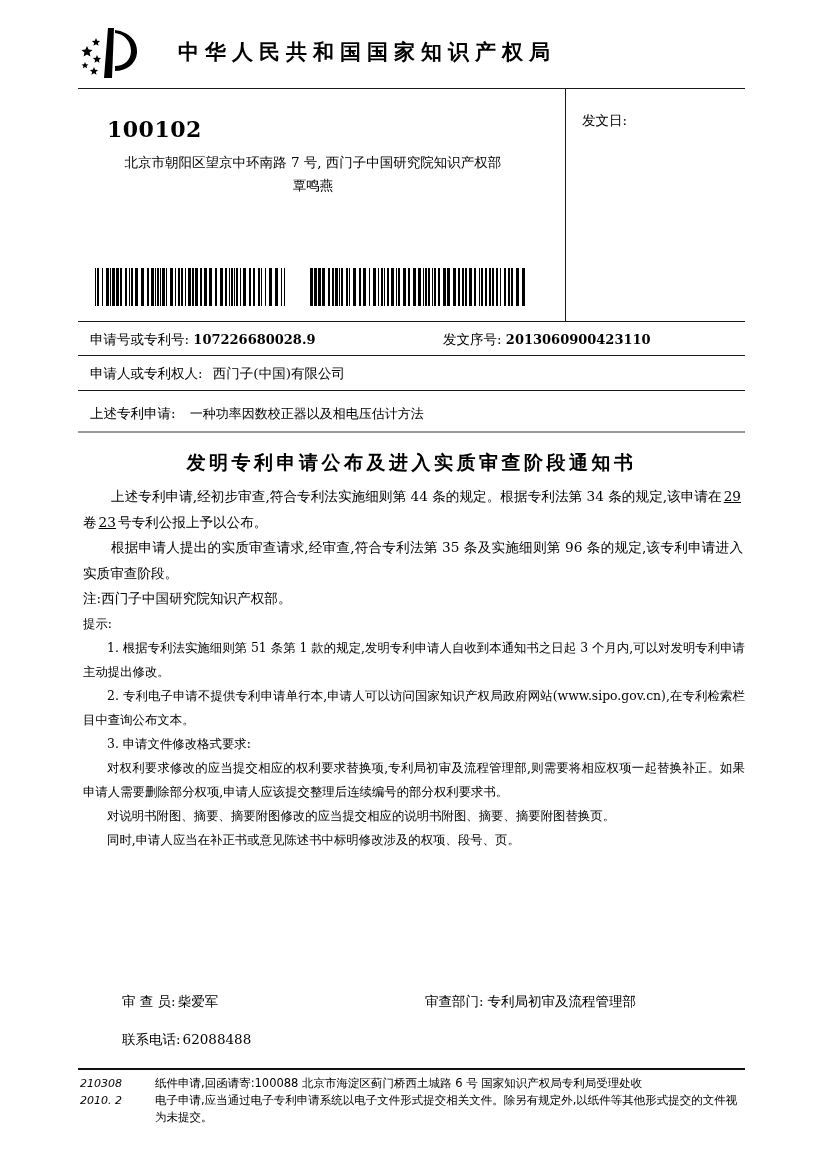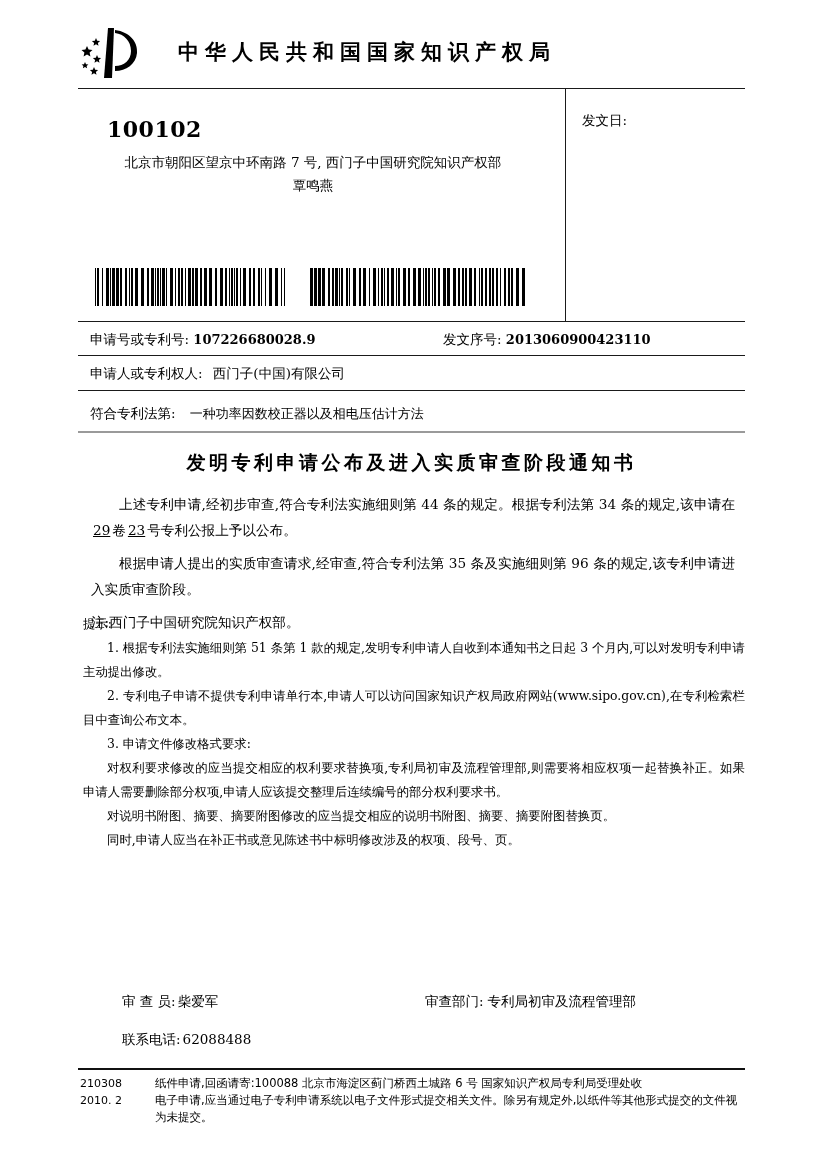--- a/index.html
+++ b/index.html
@@ -142,21 +142,21 @@
   
   .body-block {
     position: absolute;
     left: 83px;
     top: 484px;
     width: 660px;
     font-size: 13.6px;
     line-height: 25.5px;
     text-align: justify;
   }
-  .body-block p { margin: 8px; }
+  .body-block p { margin: 0; }
   .indent { text-indent: 28px; }
   .uline { text-decoration: underline; padding: 0 2px; }
 
   
   .notes {
     position: absolute;
     left: 83px;
     top: 612px;
     width: 662px;
     font-size: 12.4px;
@@ -174,20 +174,21 @@
   }
 
   
   .footer-codes {
     position: absolute;
     left: 80px;
     top: 1075px;
     font-family: "DejaVu Sans", "Liberation Sans", sans-serif;
     font-size: 11px;
     line-height: 17px;
+    font-style: italic;
   }
   .footer-text {
     position: absolute;
     left: 155px;
     top: 1075px;
     width: 590px;
     font-family: "DejaVu Sans", "Liberation Sans", sans-serif;
     font-size: 11.5px;
     line-height: 17px;
   }
@@ -446,21 +447,21 @@
   </div>
   <div class="hr" style="top:355px;"></div>
 
   <div class="field" style="left:90px; top:365px;">
     <span class="lbl">申请人或专利权人:</span>
     <span class="valn" style="padding-left:6px;">西门子(中国)有限公司</span>
   </div>
   <div class="hr" style="top:390px;"></div>
 
   <div class="field" style="left:90px; top:405px;">
-    <span class="lbl">符合专利法第:</span>
+    <span class="lbl">上述专利申请:</span>
     <span class="valn" style="padding-left:10px; font-size:13px;">一种功率因数校正器以及相电压估计方法</span>
   </div>
   <div class="hr grey" style="top:431px;"></div>
 
   <div class="doc-heading">发明专利申请公布及进入实质审查阶段通知书</div>
 
   <div class="body-block">
     <p class="indent"><span>上述专利申请,经初步审查,符合专利法实施细则第 44 条的规定。根据专利法第 34 条的规定,该申请在</span><span class="uline">29</span><span>卷</span><span class="uline">23</span><span>号专利公报上予以公布。</span></p>
     <p class="indent">根据申请人提出的实质审查请求,经审查,符合专利法第 35 条及实施细则第 96 条的规定,该专利申请进入实质审查阶段。</p>
     <p>注:西门子中国研究院知识产权部。</p>

